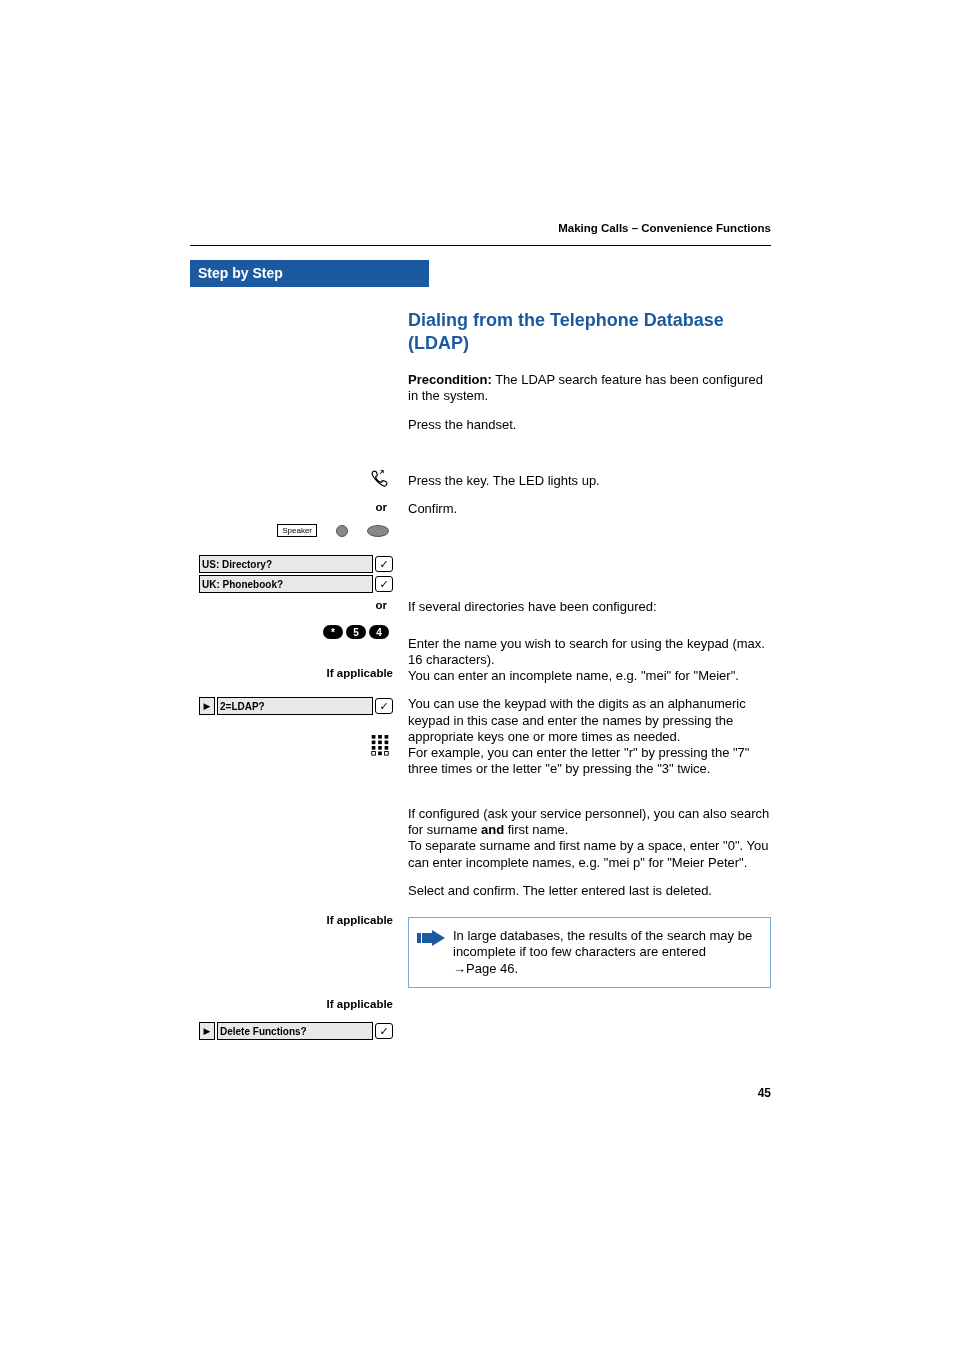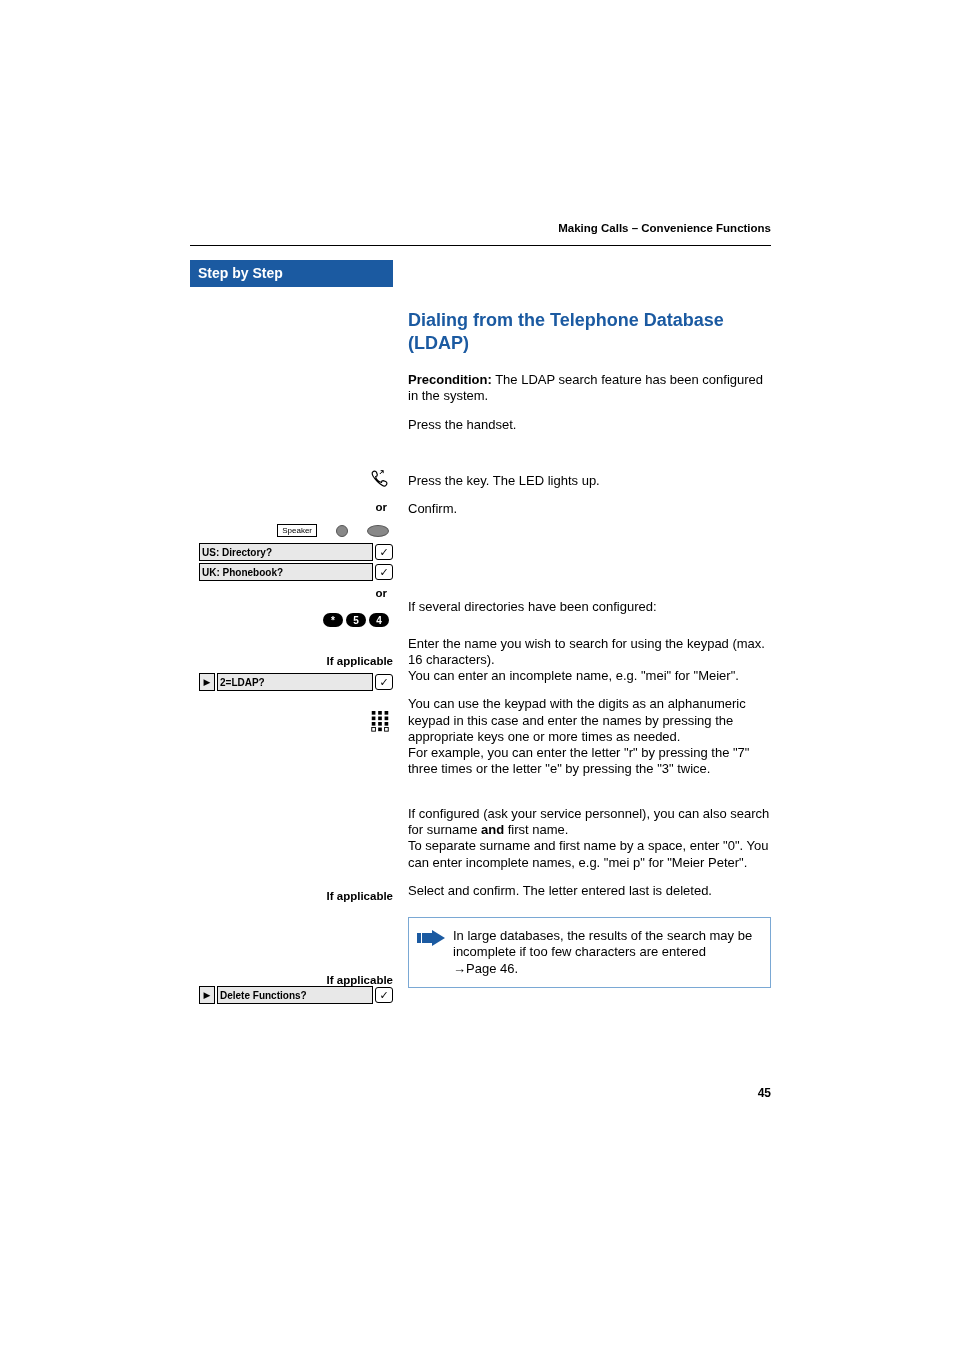--- a/index.html
+++ b/index.html
@@ -37,21 +37,21 @@
     top: 260px;
     left: 190px;
     right: 183px;
   }
   .stepbar {
     background: #1b5aa1;
     color: #fff;
     font-weight: bold;
     padding: 5px 8px 6px 8px;
     font-size: 14px;
-    width: 203px;
+    width: 239px;
     box-sizing: border-box;
   }
   .two-col {
     display: grid;
     grid-template-columns: 203px 1fr;
     column-gap: 15px;
   }
   .leftcol {
     font-size: 11.5px;
   }
@@ -160,21 +160,21 @@
     right: 183px;
     font-size: 12px;
     font-weight: bold;
   }
   .spacer6 { height: 6px; }
   .spacer10 { height: 10px; }
   .spacer14 { height: 14px; }
   .spacer20 { height: 20px; }
   .spacer28 { height: 28px; }
 
-  .left-right-align { display:flex; justify-content:flex-end; }
+  .left-right-align { display:flex; justify-content:flex-end;margin-top:12px; }
 </style>
 </head>
 <body>
 
 <div class="page">
   <div class="running-head">Making Calls – Convenience Functions</div>
   <div class="hr"></div>
 
   <div class="content">
     <div class="stepbar">Step by Step</div>

